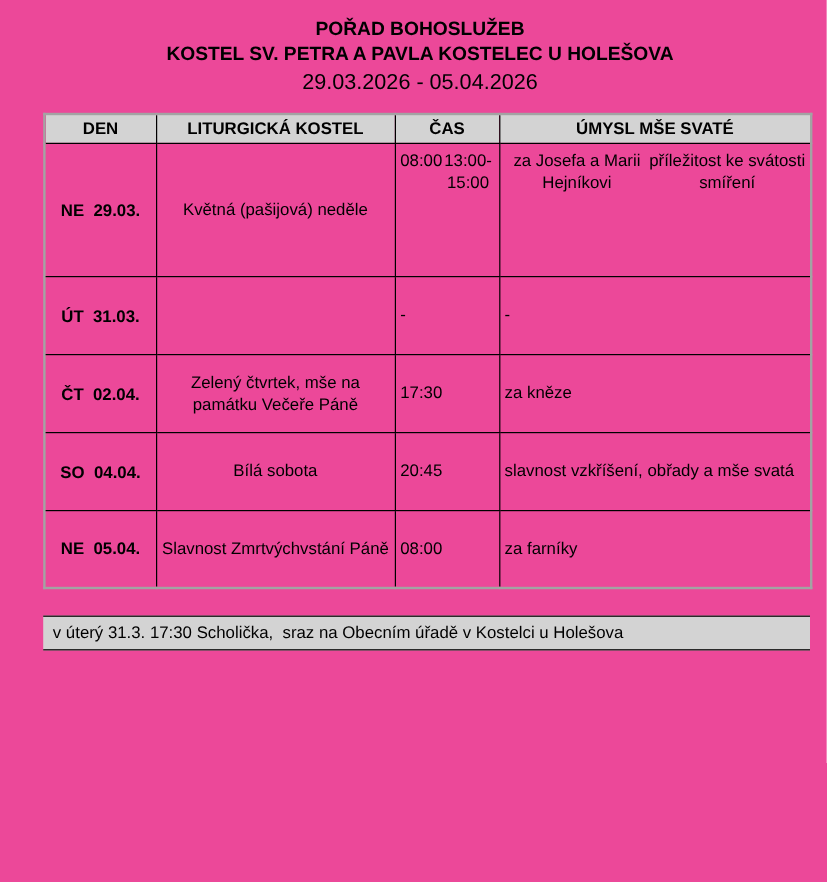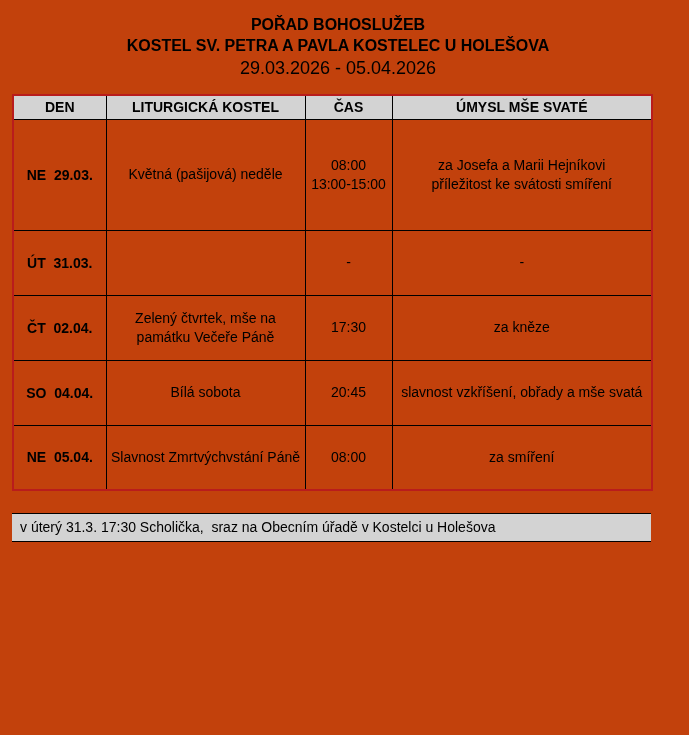--- a/index.html
+++ b/index.html
@@ -4,40 +4,40 @@
 <style>
   * { box-sizing: border-box; }
   html, body { margin: 0; padding: 0; background: #ffffff; }
   body {
     font-family: "Liberation Sans", sans-serif;
     color: #000;
   }
   .page {
     width: 689px;
     height: 735px;
-    padding: 14px 25px 0 12px;
-    background: #c2410c;
+    padding: 14px 25px 0 36px;
+    background: #ec4899;
     overflow: hidden;
   }
   .doc-header { text-align: center; margin-bottom: 16px; }
   .doc-title, .doc-subtitle {
     font-size: 16px;
     font-weight: bold;
     line-height: 21px;
   }
   .doc-daterange {
     font-size: 18px;
     line-height: 20px;
     margin-top: 2px;
   }
   table.schedule {
     border-collapse: collapse;
     table-layout: fixed;
     width: 639px;
-    border: 2px solid #b91c1c;
+    border: 2px solid #a3a3a3;
   }
   .schedule th, .schedule td {
     border: 1px solid #000;
     font-size: 14px;
     text-align: center;
     vertical-align: middle;
     padding: 2px 4px;
     overflow: hidden;
   }
   .schedule thead tr { height: 24px; }
@@ -50,22 +50,22 @@
   .schedule tbody tr.tall { height: 111px; }
   .day-cell {
     font-weight: bold;
     text-align: left;
     padding-left: 8px;
     white-space: pre;
   }
   .celebration-cell { line-height: 19px; margin-top: 44px; }
   .cellstack {
     display: flex;
-    flex-direction: column;
-    justify-content: center;
+    flex-direction: row;
+    justify-content: space-between;
   }
   .cellstack.multi { height: 102px; }
   .intention-cell div, .time-cell div { line-height: 19px; }
   .footer-note {
     margin-top: 22px;
     width: 639px;
     background: #d3d3d3;
     border-top: 1px solid #000;
     border-bottom: 1px solid #000;
     font-size: 14px;
@@ -161,21 +161,21 @@
         <tr>
           <td class="day-cell">NE  05.04.</td>
           <td class="celebration-cell">Slavnost Zmrtvýchvstání Páně</td>
           <td class="time-cell">
             <div class="cellstack">
               <div>08:00</div>
             </div>
           </td>
           <td class="intention-cell">
             <div class="cellstack">
-              <div>za smíření</div>
+              <div>za farníky</div>
             </div>
           </td>
         </tr>
       </tbody>
   </table>
 
   <div class="footer-note">v úterý 31.3. 17:30 Scholička,  sraz na Obecním úřadě v Kostelci u Holešova</div>
 </div>
 
 </body></html>

